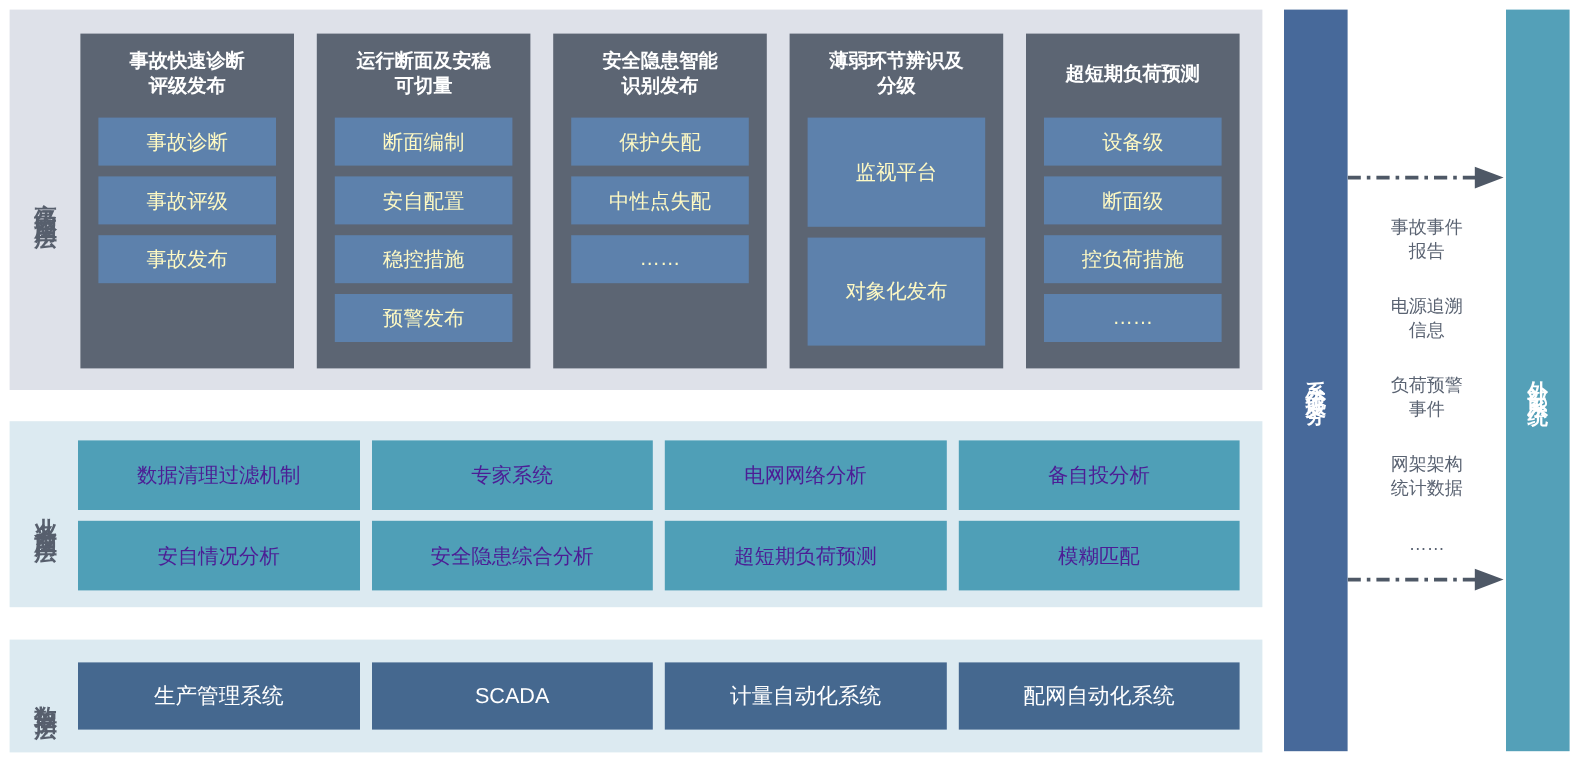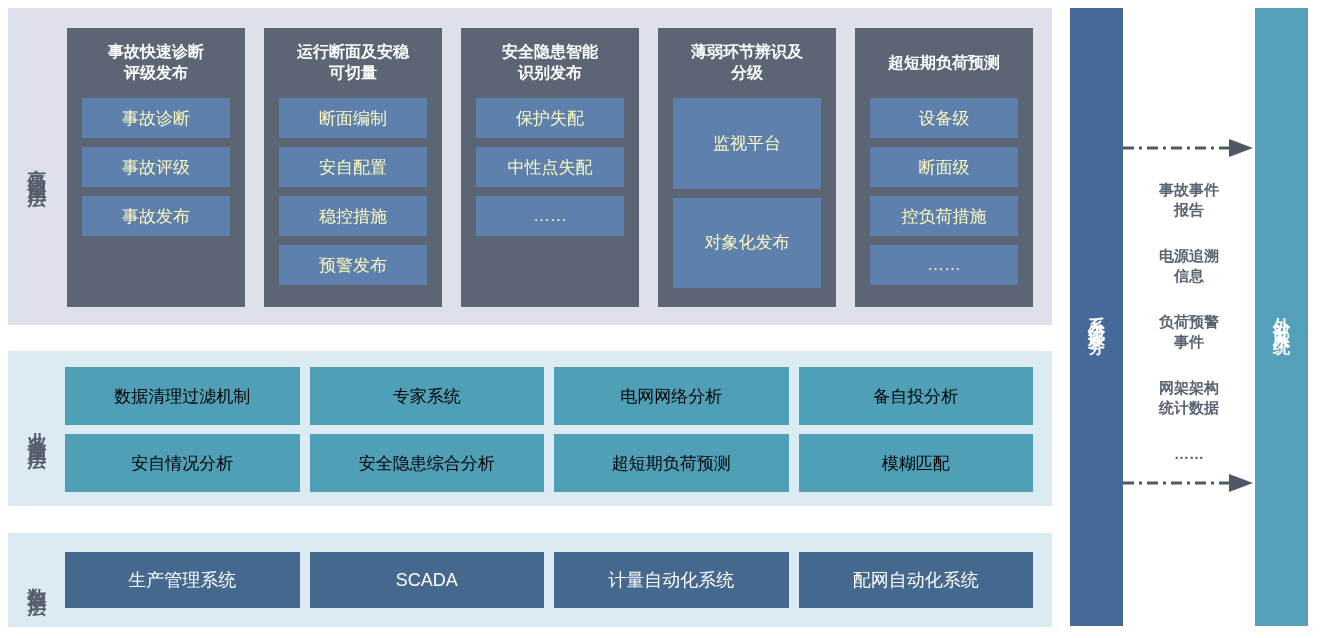--- a/index.html
+++ b/index.html
@@ -32,21 +32,21 @@
     display:flex;align-items:center;justify-content:center;font-size:17px;
   }
   .app-items.tall .app-item{flex:1;height:auto;}
 
   
   .biz-grid{
     position:absolute;left:57px;top:16px;right:19px;
     display:grid;grid-template-columns:repeat(4,1fr);gap:9px 10px;
   }
   .biz-box{
-    height:58px;background:#4f9fb7;color:#000000;font-size:17px;
+    height:58px;background:#4f9fb7;color:#4c1d95;font-size:17px;
     display:flex;align-items:center;justify-content:center;
   }
 
   
   .data-grid{
     position:absolute;left:57px;top:19px;right:19px;
     display:grid;grid-template-columns:repeat(4,1fr);gap:10px;
   }
   .data-box{
     height:56px;background:#45688f;color:#ffffff;font-size:18px;
@@ -64,21 +64,21 @@
   #bar-external{left:1255px;background:#54a0b8;}
 
   
   .exchange{position:absolute;left:1123px;top:8px;width:132px;height:618px;}
   .exchange-arrow{position:absolute;left:0;width:132px;height:20px;}
   #arrow-top{top:130px;}
   #arrow-bottom{top:465px;}
   .exchange-list{
     position:absolute;top:172px;left:0;right:0;
     display:flex;flex-direction:column;gap:26px;align-items:center;
-    text-align:center;font-weight:bold;font-size:15px;line-height:1.33;
+    text-align:center;font-weight:normal;font-size:15px;line-height:1.33;
     color:#5a6372;white-space:pre-line;
   }
 </style>
 </head>
 <body>
 
 <div class="canvas">
 
   <div class="section" id="sec-advanced">
     <div class="layer-label">高级应用层</div>

